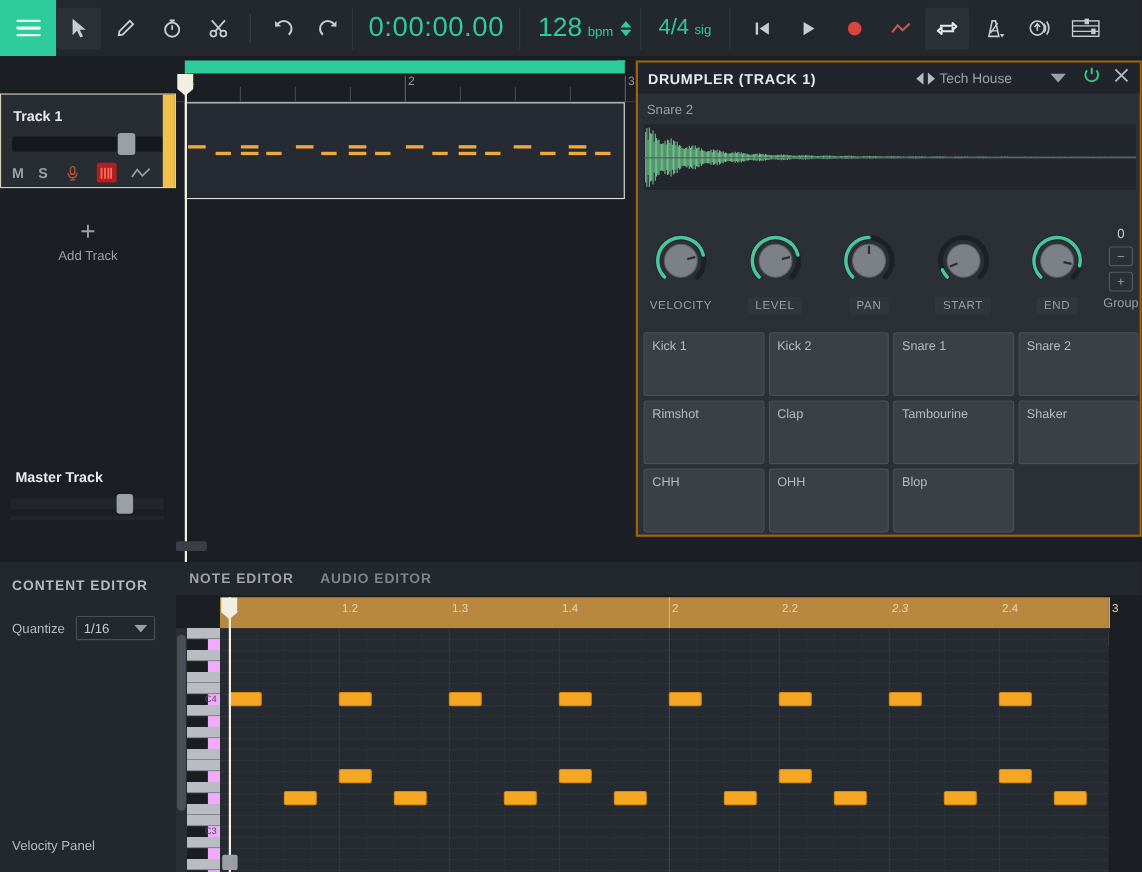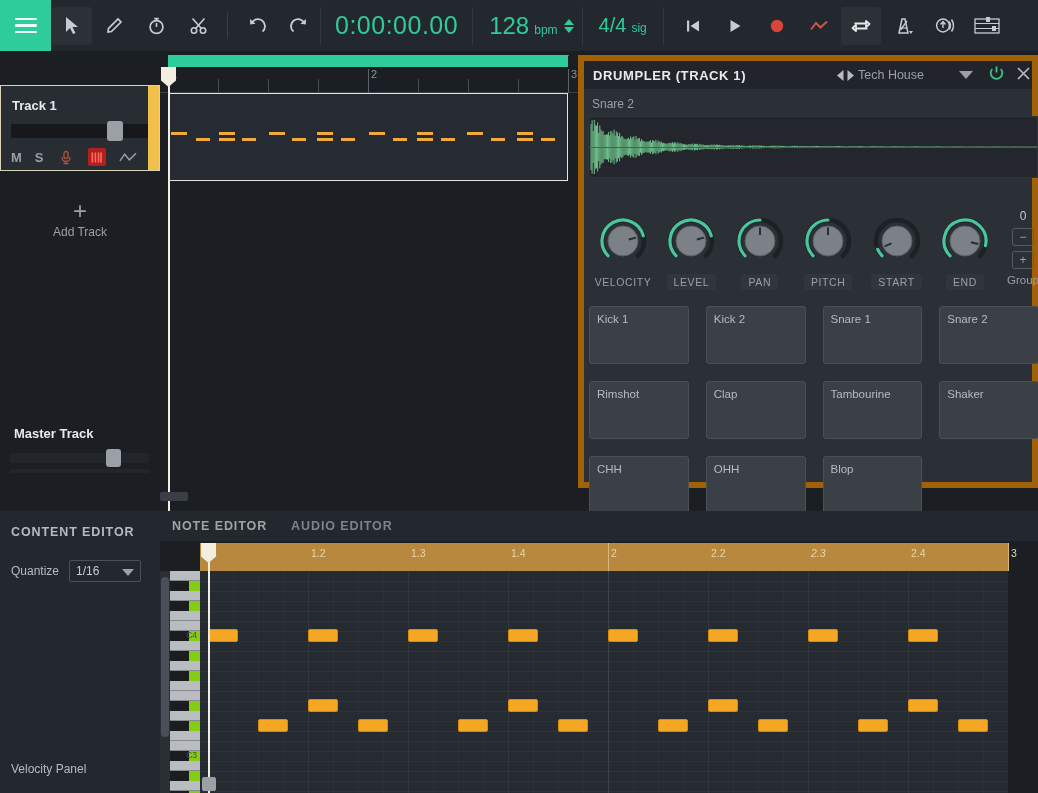--- a/index.html
+++ b/index.html
@@ -92,61 +92,61 @@
     position: absolute; left: 8px; top: 42px; width: 400px; height: 88px;
     background: #262b33; border: 1.5px solid #e2e4e7;
   }
   .clip-note { position: absolute; height: 3px; background: #f0a93b; }
   .playhead-a { position: absolute; left: 8px; top: 16px; width: 1.5px; height: 444px; background: #f2efe0; }
   .playhead-a .head { position: absolute; left: -7px; top: 0; width: 15px; height: 20px; background: #f2efe0; clip-path: polygon(0 0,100% 0,100% 68%,50% 100%,0 68%); }
 
   
   .plugin {
     position: absolute; left: 578px; top: 55px; width: 460px; height: 433px;
-    background: #2b2f36; border: 6px solid #a16207;
+    background: #2b2f36; border: 2px solid #a16207;
   }
   .plug-head { position: relative; height: 28px; background: #21252b; display: flex; align-items: center; }
   .plug-title { font-size: 13px; color: #e8eaed; font-weight: bold; letter-spacing: 0.6px; margin-left: 9px; }
   .preset-nav { position: absolute; left: 252px; display: flex; gap: 1px; align-items: center; }
   .preset-name { position: absolute; left: 274px; font-size: 12.5px; color: #9aa0a6; }
   .plug-head .caret { position: absolute; left: 375px; width:0;height:0;border-left:7px solid transparent;border-right:7px solid transparent;border-top:8px solid #9aa0a6; }
   .plug-head .pwr { position: absolute; left: 404px; }
   .plug-head .cls { position: absolute; left: 432px; }
   .samp-name { position: absolute; left: 8px; top: 36px; font-size: 12px; color: #9aa0a6; }
   .wave-box { position: absolute; left: 4px; top: 55px; width: 450px; height: 62px; background: #23272d; border: 1px solid #31353c; overflow: hidden; }
   .wave-box .mid { position: absolute; left: 0; top: 50%; width: 100%; height: 1px; background: #55595f; }
   .knobrow { position: absolute; left: 8px; top: 155px; width: 404px; display: flex; justify-content: space-between; }
   .knobcell { width: 62px; display: flex; flex-direction: column; align-items: center; }
   .knoblabel { font-size: 10.5px; color: #9aa0a6; letter-spacing: 0.6px; margin-top: 8px; background: #31353c; padding: 2px 7px; border-radius: 2px; }
   .knoblabel.plain { background: transparent; }
   .grp { position: absolute; left: 418px; top: 148px; width: 42px; display: flex; flex-direction: column; align-items: center; }
   .grp-val { font-size: 12px; color: #c8ccd2; }
   .grp-btn { width: 22px; height: 18px; border: 1px solid #565b63; border-radius: 3px; display: flex; align-items: center; justify-content: center; font-size: 12px; color: #9aa0a6; margin-top: 5px; }
   .grp-lbl { font-size: 11.5px; color: #9aa0a6; margin-top: 5px; }
-  .pads { position: absolute; left: 5px; top: 245px; width: 450px; display: grid; grid-template-columns: repeat(4, 1fr); gap: 17px; }
+  .pads { position: absolute; left: 5px; top: 245px; width: 450px; display: grid; grid-template-columns: repeat(4, 1fr); gap: 4px; }
   .pad { height: 58px; background: #3b3f46; border: 1px solid #4b5058; border-radius: 3px; position: relative; }
   .pad-lbl { position: absolute; left: 7px; top: 6px; font-size: 11.5px; color: #b6bbc2; }
 
   
   .editor { position: absolute; left: 0; top: 511px; width: 1038px; height: 282px; background: #1b1e23; }
   .ce-head { position: absolute; left: 0; top: 0; width: 160px; height: 282px; background: #23272e; }
   .ce-title { position: absolute; left: 11px; top: 14px; font-size: 12.5px; color: #b6bbc2; letter-spacing: 0.9px; font-weight: bold; }
   .quant-row { position: absolute; left: 11px; top: 49px; display: flex; align-items: center; gap: 10px; }
   .quant-lbl { font-size: 12px; color: #b6bbc2; }
   .quant-sel { width: 72px; height: 22px; border: 1px solid #4b5058; border-radius: 2px; display: flex; align-items: center; justify-content: space-between; padding: 0 6px; }
   .quant-val { font-size: 12px; color: #c8ccd2; }
   .velo-lbl { position: absolute; left: 11px; top: 251px; font-size: 12px; color: #b6bbc2; }
   .tabs { position: absolute; left: 160px; top: 0; width: 878px; height: 30px; background: #23272e; display: flex; align-items: center; }
   .tab { font-size: 12.5px; letter-spacing: 0.9px; font-weight: bold; color: #7e848c; padding: 0 12px; }
   .tab.active { color: #a3a3a3; }
   .pr-ruler { position: absolute; left: 200px; top: 32px; width: 808px; height: 44px; background: #b8883f; }
   .pr-ruler .bar { position: absolute; top: 0; width: 1px; height: 28px; background: #d8b578; }
   .pr-ruler .tick { position: absolute; bottom: 0; width: 1px; height: 8px; background: #cda564; }
   .pr-ruler .num { position: absolute; top: 4px; font-size: 10.5px; color: #e8d6b0; padding-left: 3px; }
-  .keys { position: absolute; left: 170px; top: 60px; width: 30px; height: 222px; background: #84cc16; overflow: hidden; }
+  .keys { position: absolute; left: 170px; top: 60px; width: 30px; height: 222px; background: #f0abfc; overflow: hidden; }
   .wk { position: absolute; left: 0; width: 30px; border-bottom: 1px solid #85888c; background: #b9bcc0; }
   .bk { position: absolute; left: 0; width: 19px; background: #1b1d21; }
   .klbl { position: absolute; right: 3px; font-size: 8.5px; color: #4a4d52; }
   .scroll-l { position: absolute; left: 160px; top: 60px; width: 10px; height: 222px; background: #2a2e35; }
   .scroll-l .bar { position: absolute; left: 1px; top: 6px; width: 8px; height: 160px; background: #4b5058; border-radius: 4px; }
   .grid { position: absolute; left: 200px; top: 60px; width: 808px; height: 222px; background: #262a31; overflow: hidden; }
   .gl-16 { position: absolute; top: 0; width: 1px; height: 222px; background: #2b3038; }
   .gl-4 { position: absolute; top: 0; width: 1px; height: 222px; background: #32373f; }
   .gl-bar { position: absolute; top: 0; width: 1px; height: 222px; background: #3d434c; }
   .rowline { position: absolute; left: 0; width: 808px; height: 1px; background: #2e333b; }
@@ -845,29 +845,20 @@
             <path d="M 10.15 39.85 A 21 21 0 1 1 39.85 39.85" fill="none" stroke="#1d2025" stroke-width="4.5" stroke-linecap="round"></path>
             <path d="M 10.15 39.85 A 21 21 0 0 1 25.00 4.00" fill="none" stroke="#49c79b" stroke-width="3.2" stroke-linecap="round"></path>
             <circle cx="25" cy="25" r="15" fill="#7c8087" stroke="#5b5f66" stroke-width="1"></circle>
             <line x1="25.00" y1="19.00" x2="25.00" y2="11.50" stroke="#2a2d33" stroke-width="2"></line>
           </svg>
           <div class="knoblabel">PAN</div>
         </div>
         <div class="knobcell">
           <svg width="50" height="50" viewBox="0 0 50 50">
             <path d="M 10.15 39.85 A 21 21 0 1 1 39.85 39.85" fill="none" stroke="#1d2025" stroke-width="4.5" stroke-linecap="round"></path>
-            <path d="M 10.15 39.85 A 21 21 0 0 1 25.00 4.00" fill="none" stroke="#49c79b" stroke-width="3.2" stroke-linecap="round"></path>
-            <circle cx="25" cy="25" r="15" fill="#7c8087" stroke="#5b5f66" stroke-width="1"></circle>
-            <line x1="25.00" y1="19.00" x2="25.00" y2="11.50" stroke="#2a2d33" stroke-width="2"></line>
-          </svg>
-          <div class="knoblabel">PITCH</div>
-        </div>
-        <div class="knobcell">
-          <svg width="50" height="50" viewBox="0 0 50 50">
-            <path d="M 10.15 39.85 A 21 21 0 1 1 39.85 39.85" fill="none" stroke="#1d2025" stroke-width="4.5" stroke-linecap="round"></path>
             <path d="M 10.15 39.85 A 21 21 0 0 1 5.73 33.34" fill="none" stroke="#49c79b" stroke-width="3.2" stroke-linecap="round"></path>
             <circle cx="25" cy="25" r="15" fill="#7c8087" stroke="#5b5f66" stroke-width="1"></circle>
             <line x1="19.49" y1="27.38" x2="12.61" y2="30.36" stroke="#2a2d33" stroke-width="2"></line>
           </svg>
           <div class="knoblabel">START</div>
         </div>
         <div class="knobcell">
           <svg width="50" height="50" viewBox="0 0 50 50">
             <path d="M 10.15 39.85 A 21 21 0 1 1 39.85 39.85" fill="none" stroke="#1d2025" stroke-width="4.5" stroke-linecap="round"></path>
             <path d="M 10.15 39.85 A 21 21 0 1 1 45.49 29.58" fill="none" stroke="#49c79b" stroke-width="3.2" stroke-linecap="round"></path>

